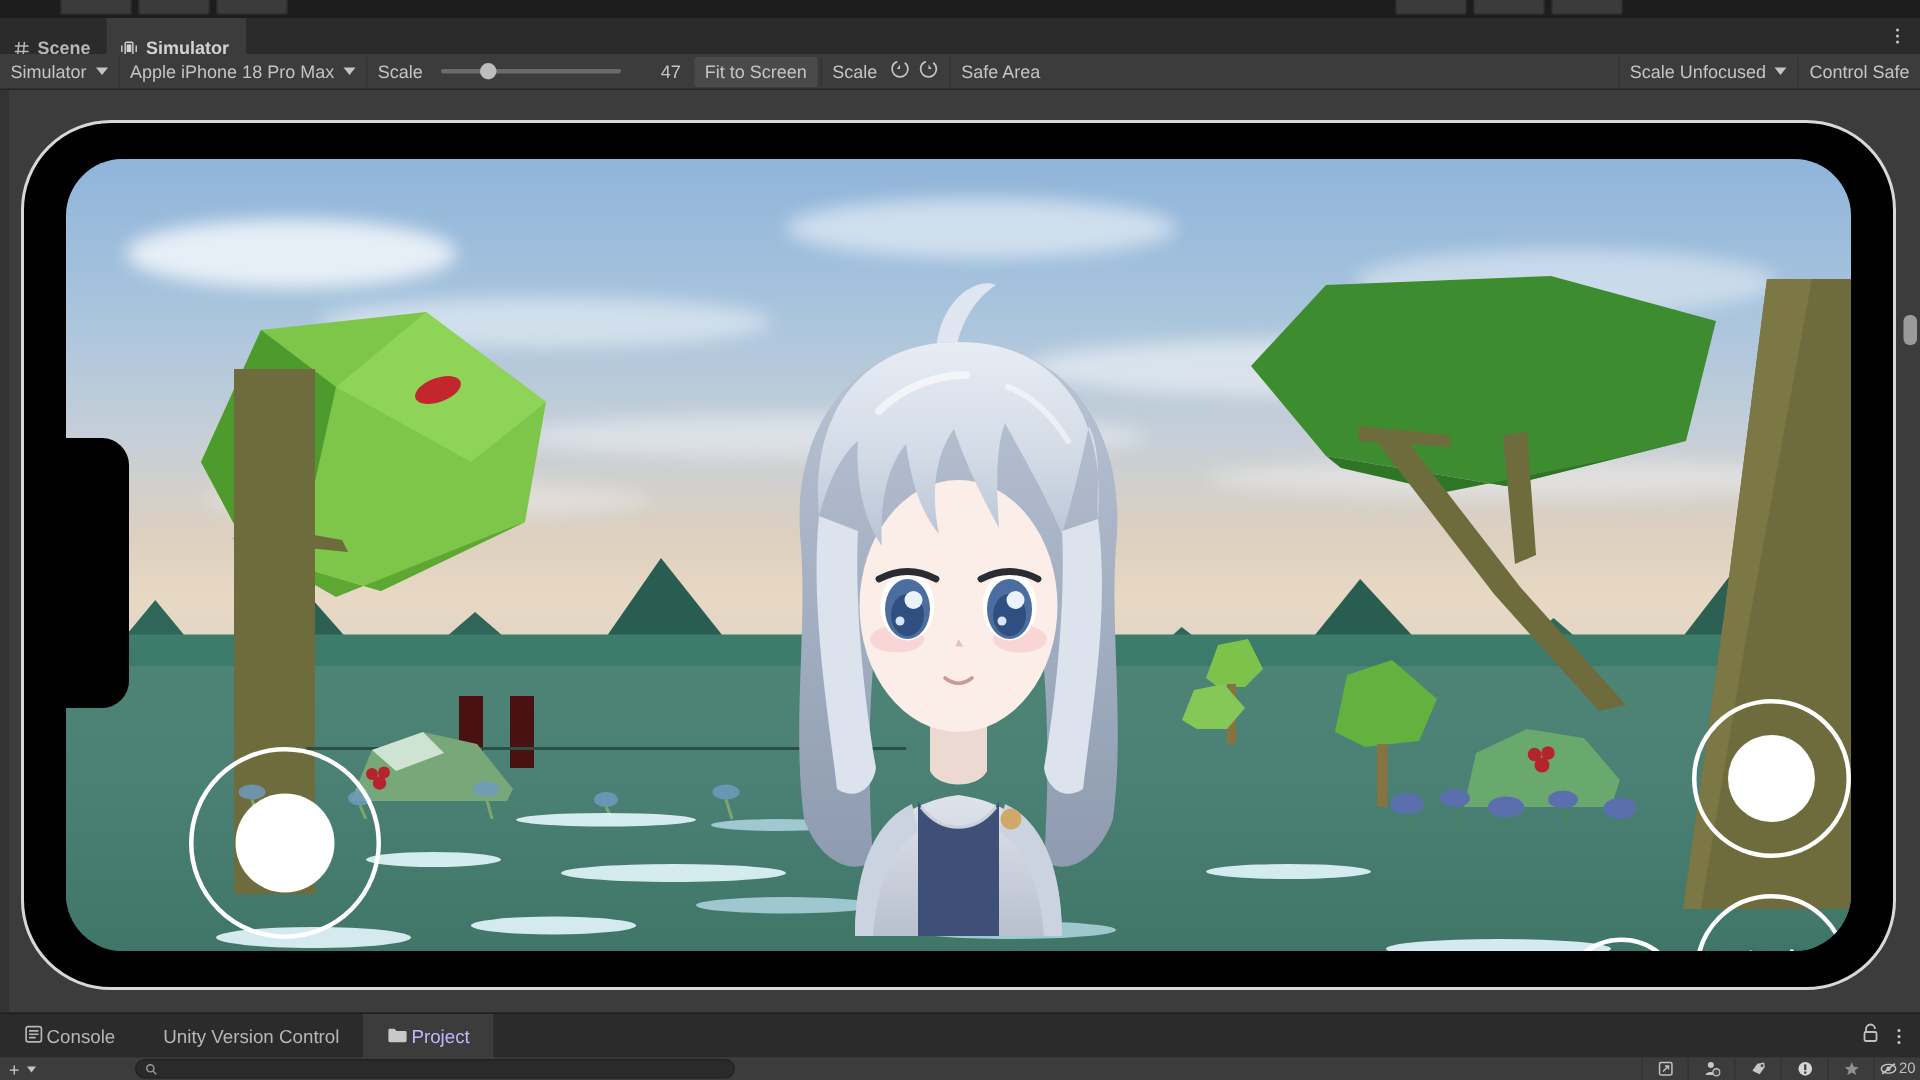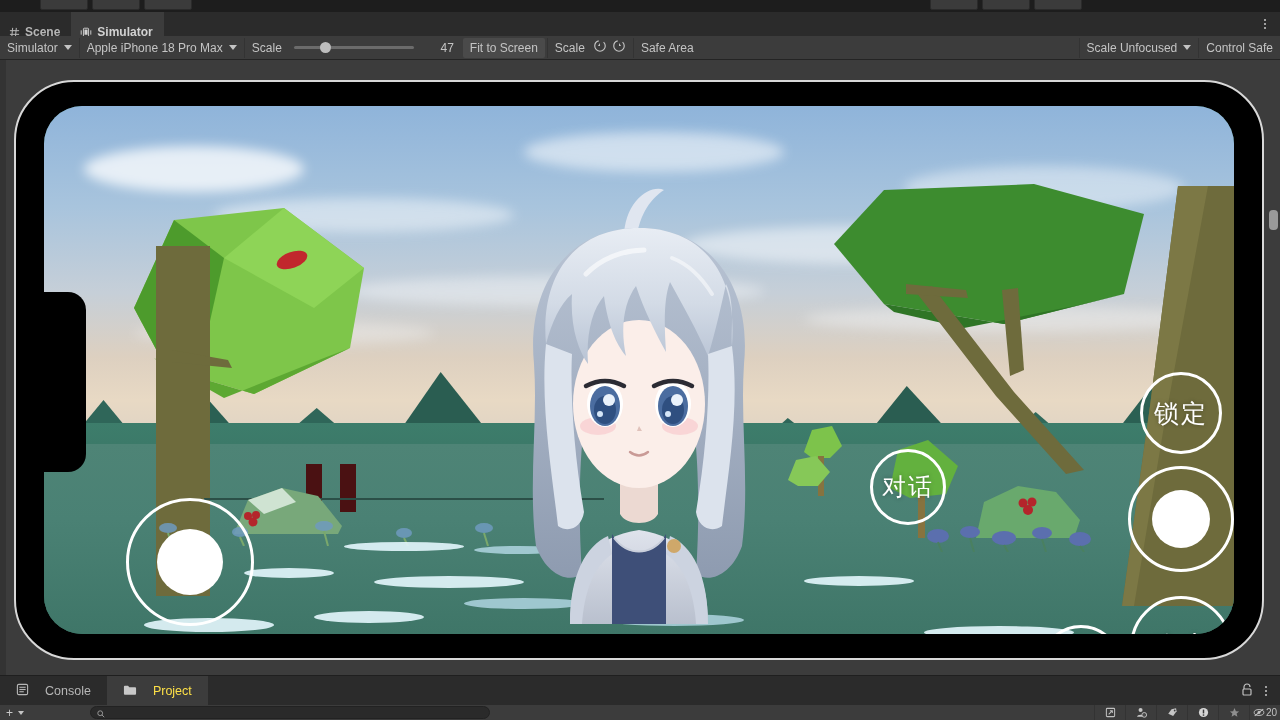--- a/index.html
+++ b/index.html
@@ -136,24 +136,24 @@
     position: absolute; right: 2px; top: 150px; width: 9px; height: 20px;
     background: #9a9a9a; border-radius: 4px;
   }
 
   
   .bottom-tabrow {
     position: absolute; left: 0; top: 675px; width: 1280px; height: 30px;
     background: #2b2b2b; display: flex; align-items: stretch; border-top: 1px solid #1f1f1f;
   }
   .btab {
-    display: flex; align-items: center; gap: 16px; padding: 0 16px; height: 30px;
+    display: flex; align-items: center; gap: 2px; padding: 0 16px; height: 30px;
     font-size: 12.5px; color: #b6b6b6; cursor: default;
   }
-  .btab.active { background: #3c3c3c; color: #fde047; }
+  .btab.active { background: #3c3c3c; color: #c4b5fd; }
   .btab-right { margin-left: auto; display: flex; align-items: center; gap: 8px; padding-right: 9px; }
 
   .bottom-toolbar {
     position: absolute; left: 0; top: 705px; width: 1280px; height: 15px;
     background: #3c3c3c; display: flex; align-items: center; gap: 0px;
   }
   .bt-plus { display: flex; align-items: center; gap: 3px; padding: 0 6px; color: #c9c9c9; font-size: 12px; }
   .bt-search {
     margin-left: 60px; flex: 0 0 400px; height: 13px; background: #2a2a2a;
     border: 1px solid #222; border-radius: 7px; display: flex; align-items: center;
@@ -544,27 +544,21 @@
               <path d="M112 120 C128 104, 150 96, 170 96" stroke="#ffffff" stroke-width="5" fill="none" opacity=".6" stroke-linecap="round"></path>
               <path d="M198 104 C214 110, 228 124, 238 140" stroke="#ffffff" stroke-width="4" fill="none" opacity=".5" stroke-linecap="round"></path>
             </svg>
           </div>
         </div>
 
         <div class="stick" style="left:82px; top:392px; width:128px; height:128px;">
           <div class="knob" style="width:66px;height:66px;"></div>
         </div>
 
-        <div class="ctl" style="left:826px; top:343px; width:76px; height:76px; font-size:24px;">
-          <span>对话</span>
-        </div>
-
-        <div class="ctl" style="left:1096px; top:266px; width:82px; height:82px; font-size:25px;">
-          <span>锁定</span>
-        </div>
+
 
         <div class="stick" style="left:1084px; top:360px; width:106px; height:106px;">
           <div class="knob" style="width:58px;height:58px;"></div>
         </div>
 
 
         <div class="ctl" style="left:1086px; top:490px; width:102px; height:102px; font-size:28px;">
           <span>攻击</span>
         </div>
 
@@ -582,20 +576,23 @@
       <span>
         <svg width="13" height="13" viewBox="0 0 14 14">
           <rect x="1.5" y="1.5" width="11" height="11" rx="1.5" fill="none" stroke="#b6b6b6" stroke-width="1.2"></rect>
           <line x1="3.6" y1="4.6" x2="10.4" y2="4.6" stroke="#b6b6b6" stroke-width="1.2"></line>
           <line x1="3.6" y1="7" x2="10.4" y2="7" stroke="#b6b6b6" stroke-width="1.2"></line>
           <line x1="3.6" y1="9.4" x2="8.4" y2="9.4" stroke="#b6b6b6" stroke-width="1.2"></line>
         </svg>
       </span>
       <span>Console</span>
     </div>
+    <div class="btab">
+      <span>Unity Version Control</span>
+    </div>
     <div class="btab active">
       <span>
         <svg width="14" height="12" viewBox="0 0 15 12">
           <path d="M1 2.5 a1 1 0 0 1 1-1 h3.4 l1.4 1.6 H13 a1 1 0 0 1 1 1 v6 a1 1 0 0 1 -1 1 H2 a1 1 0 0 1 -1 -1 Z" fill="#c8c8c8"></path>
         </svg>
       </span>
       <span>Project</span>
     </div>
     <div class="btab-right">
       <span>

